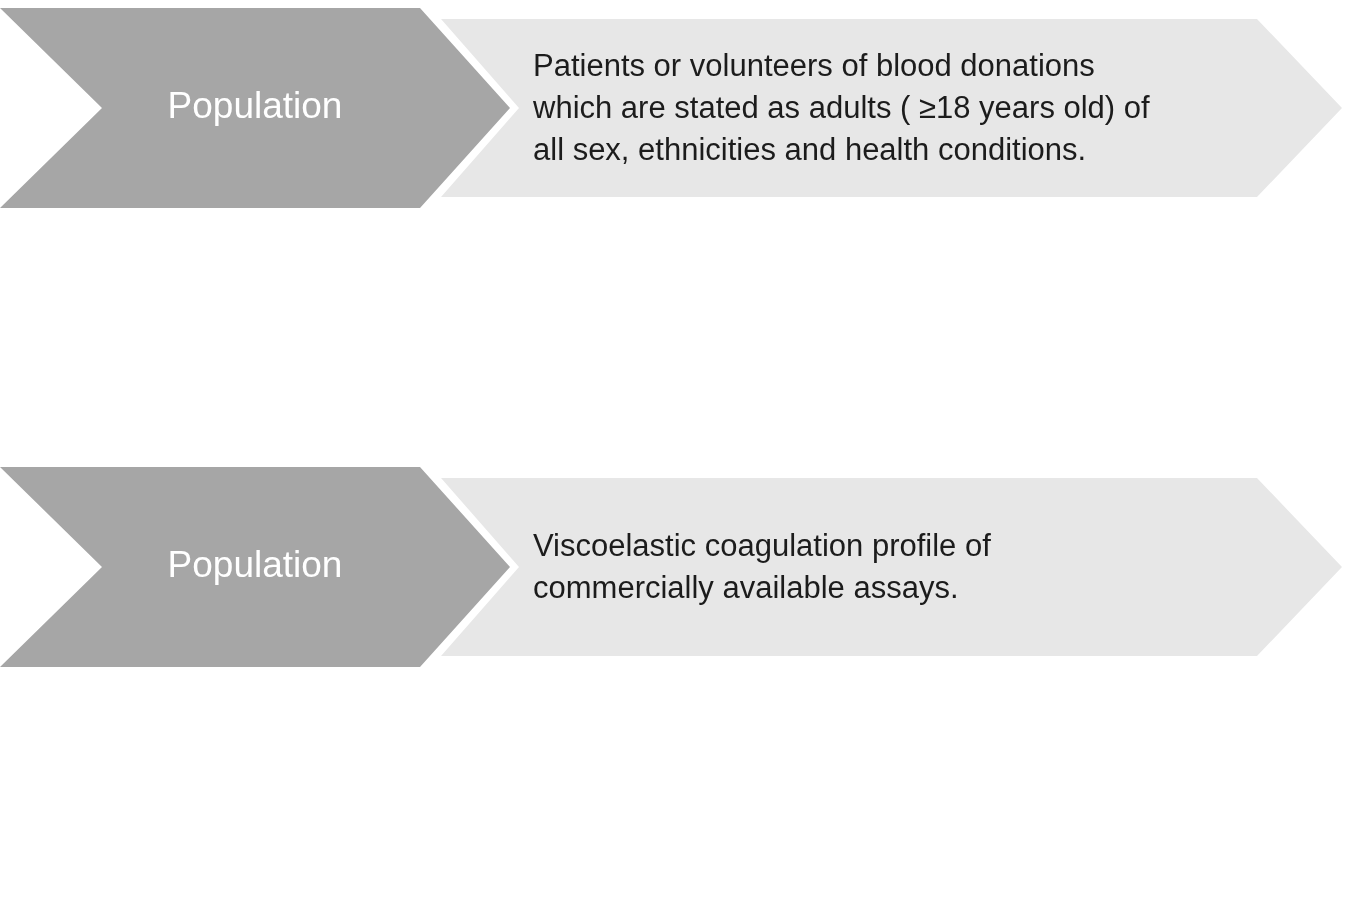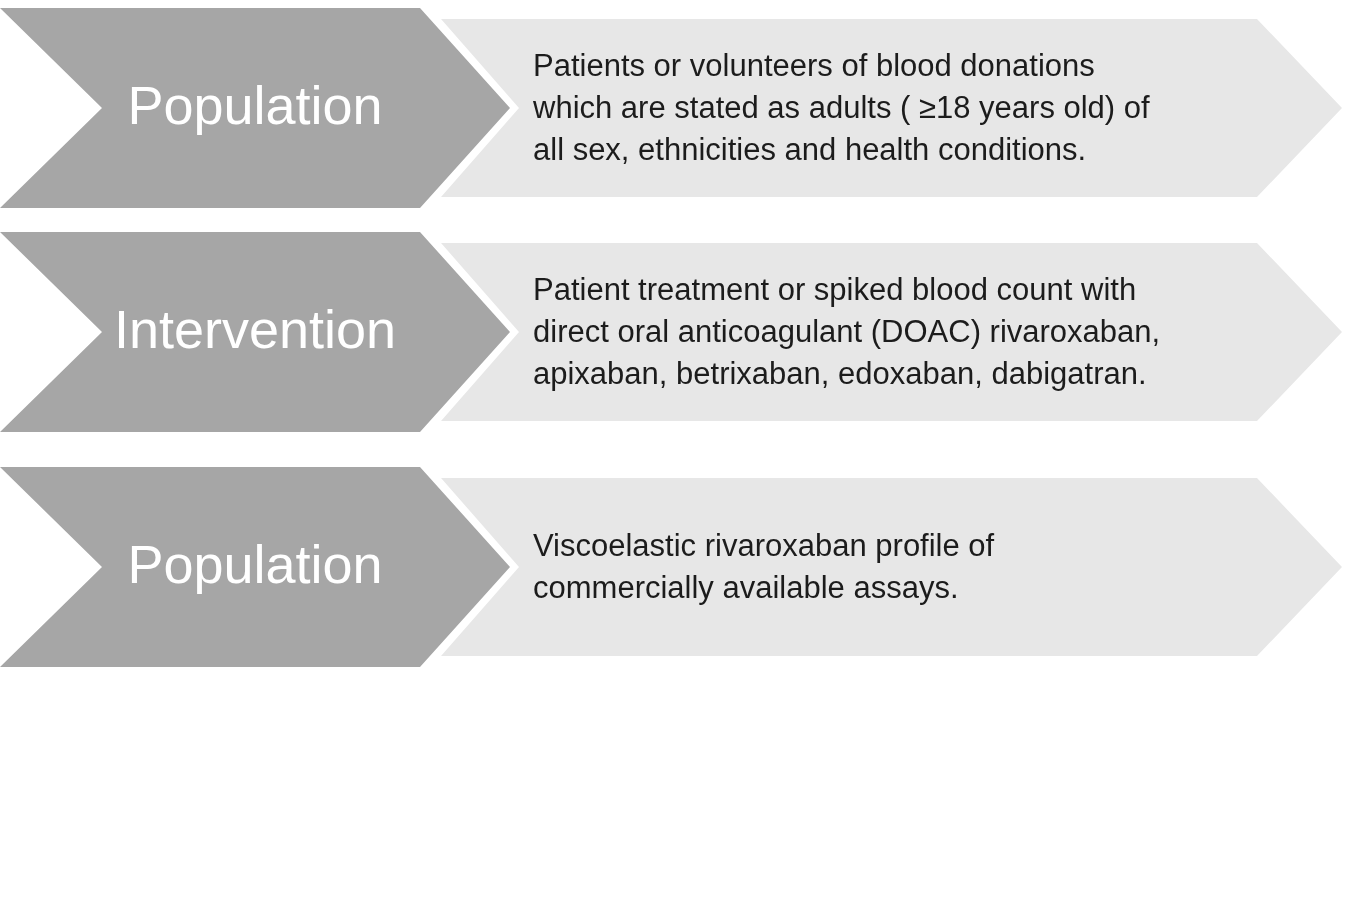--- a/index.html
+++ b/index.html
@@ -29,21 +29,21 @@
     width: 510px;
     height: 200px;
     background: #a6a6a6;
     clip-path: polygon(0 0, 420px 0, 100% 50%, 420px 100%, 0 100%, 102px 50%);
     display: flex;
     align-items: center;
     justify-content: center;
   }
   .label-text {
     color: #ffffff;
-    font-size: 54px;
+    font-size: 37px;
     line-height: 1;
     padding-bottom: 6px;
     white-space: nowrap;
   }
   
   .desc-arrow {
     position: absolute;
     left: 441px;
     top: 11px;
     width: 901px;
@@ -74,34 +74,24 @@
     <div class="desc-arrow">
       <div class="desc-text">Patients or volunteers of blood donations
 which are stated as adults ( ≥18 years old) of
 all sex, ethnicities and health conditions.</div>
     </div>
     <div class="label-arrow">
       <div class="label-text">Population</div>
     </div>
   </div>
 
-  <div class="row row2">
-    <div class="desc-arrow">
-      <div class="desc-text">Patient treatment or spiked blood count with
-direct oral anticoagulant (DOAC) rivaroxaban,
-apixaban, betrixaban, edoxaban, dabigatran.</div>
-    </div>
-    <div class="label-arrow">
-      <div class="label-text">Intervention</div>
-    </div>
-  </div>
 
   <div class="row row3">
     <div class="desc-arrow">
-      <div class="desc-text">Viscoelastic rivaroxaban profile of
+      <div class="desc-text">Viscoelastic coagulation profile of
 commercially available assays.</div>
     </div>
     <div class="label-arrow">
       <div class="label-text">Population</div>
     </div>
   </div>
 
 
 </div>
 

